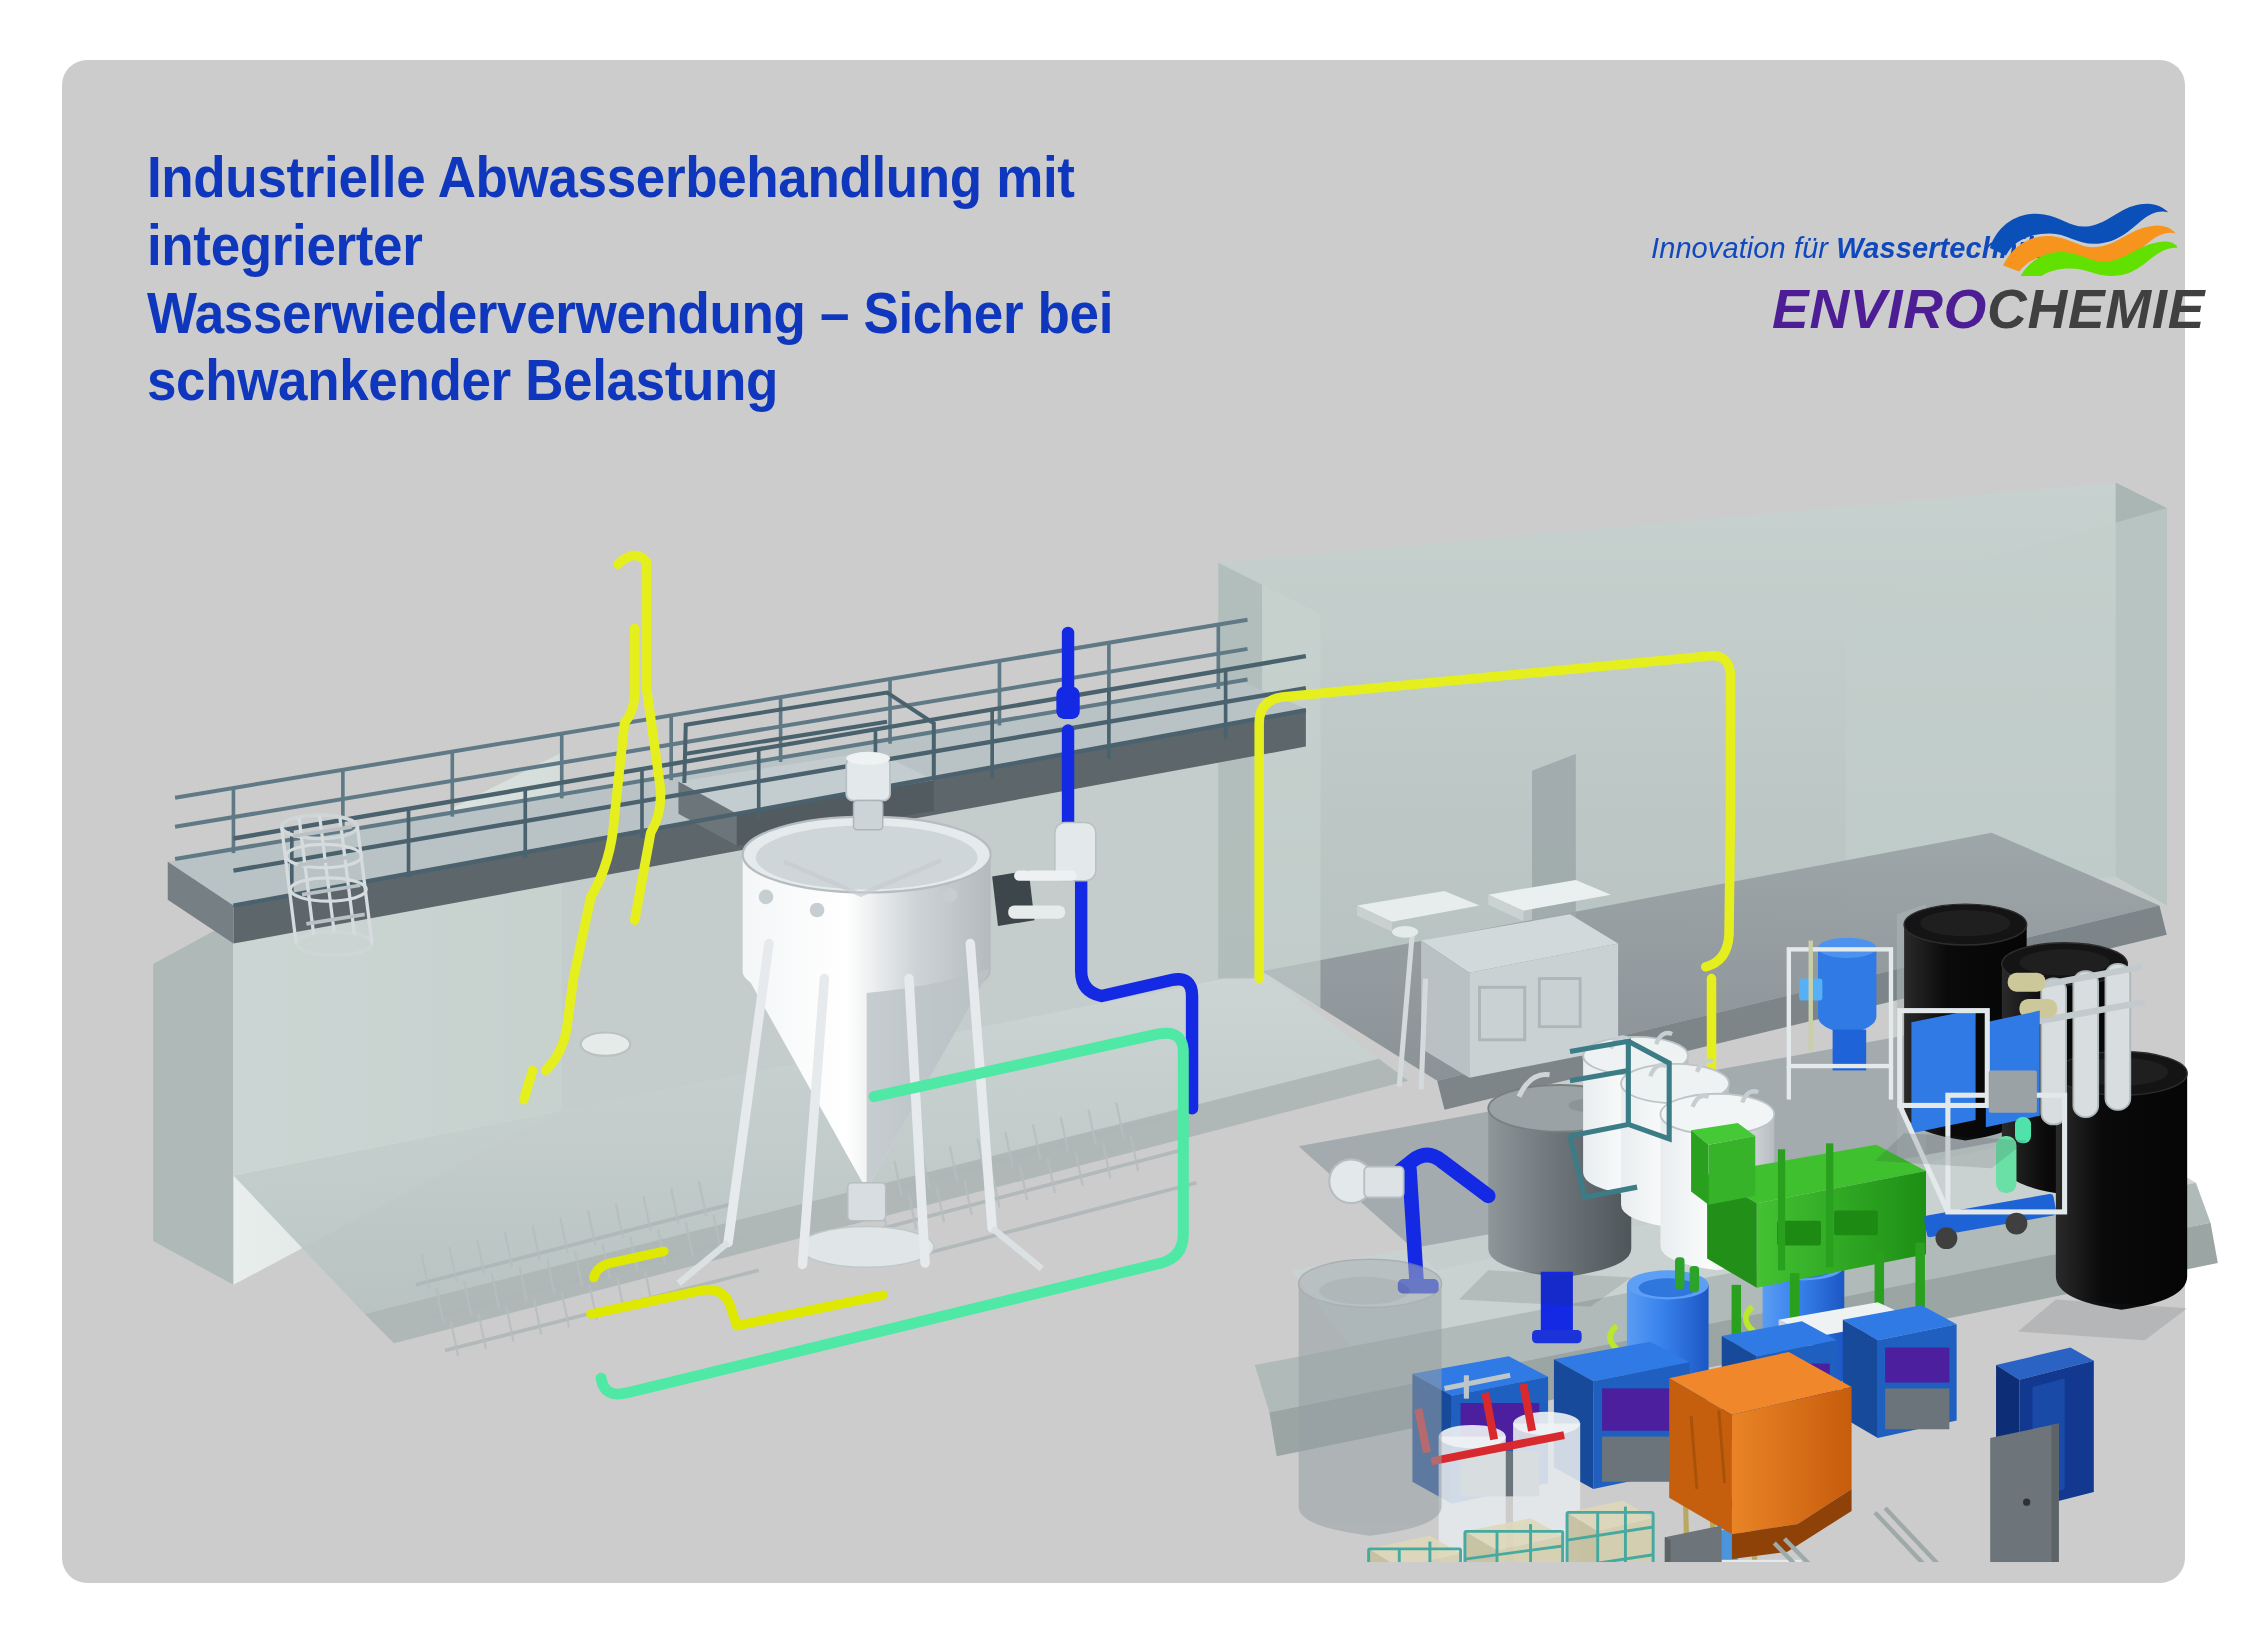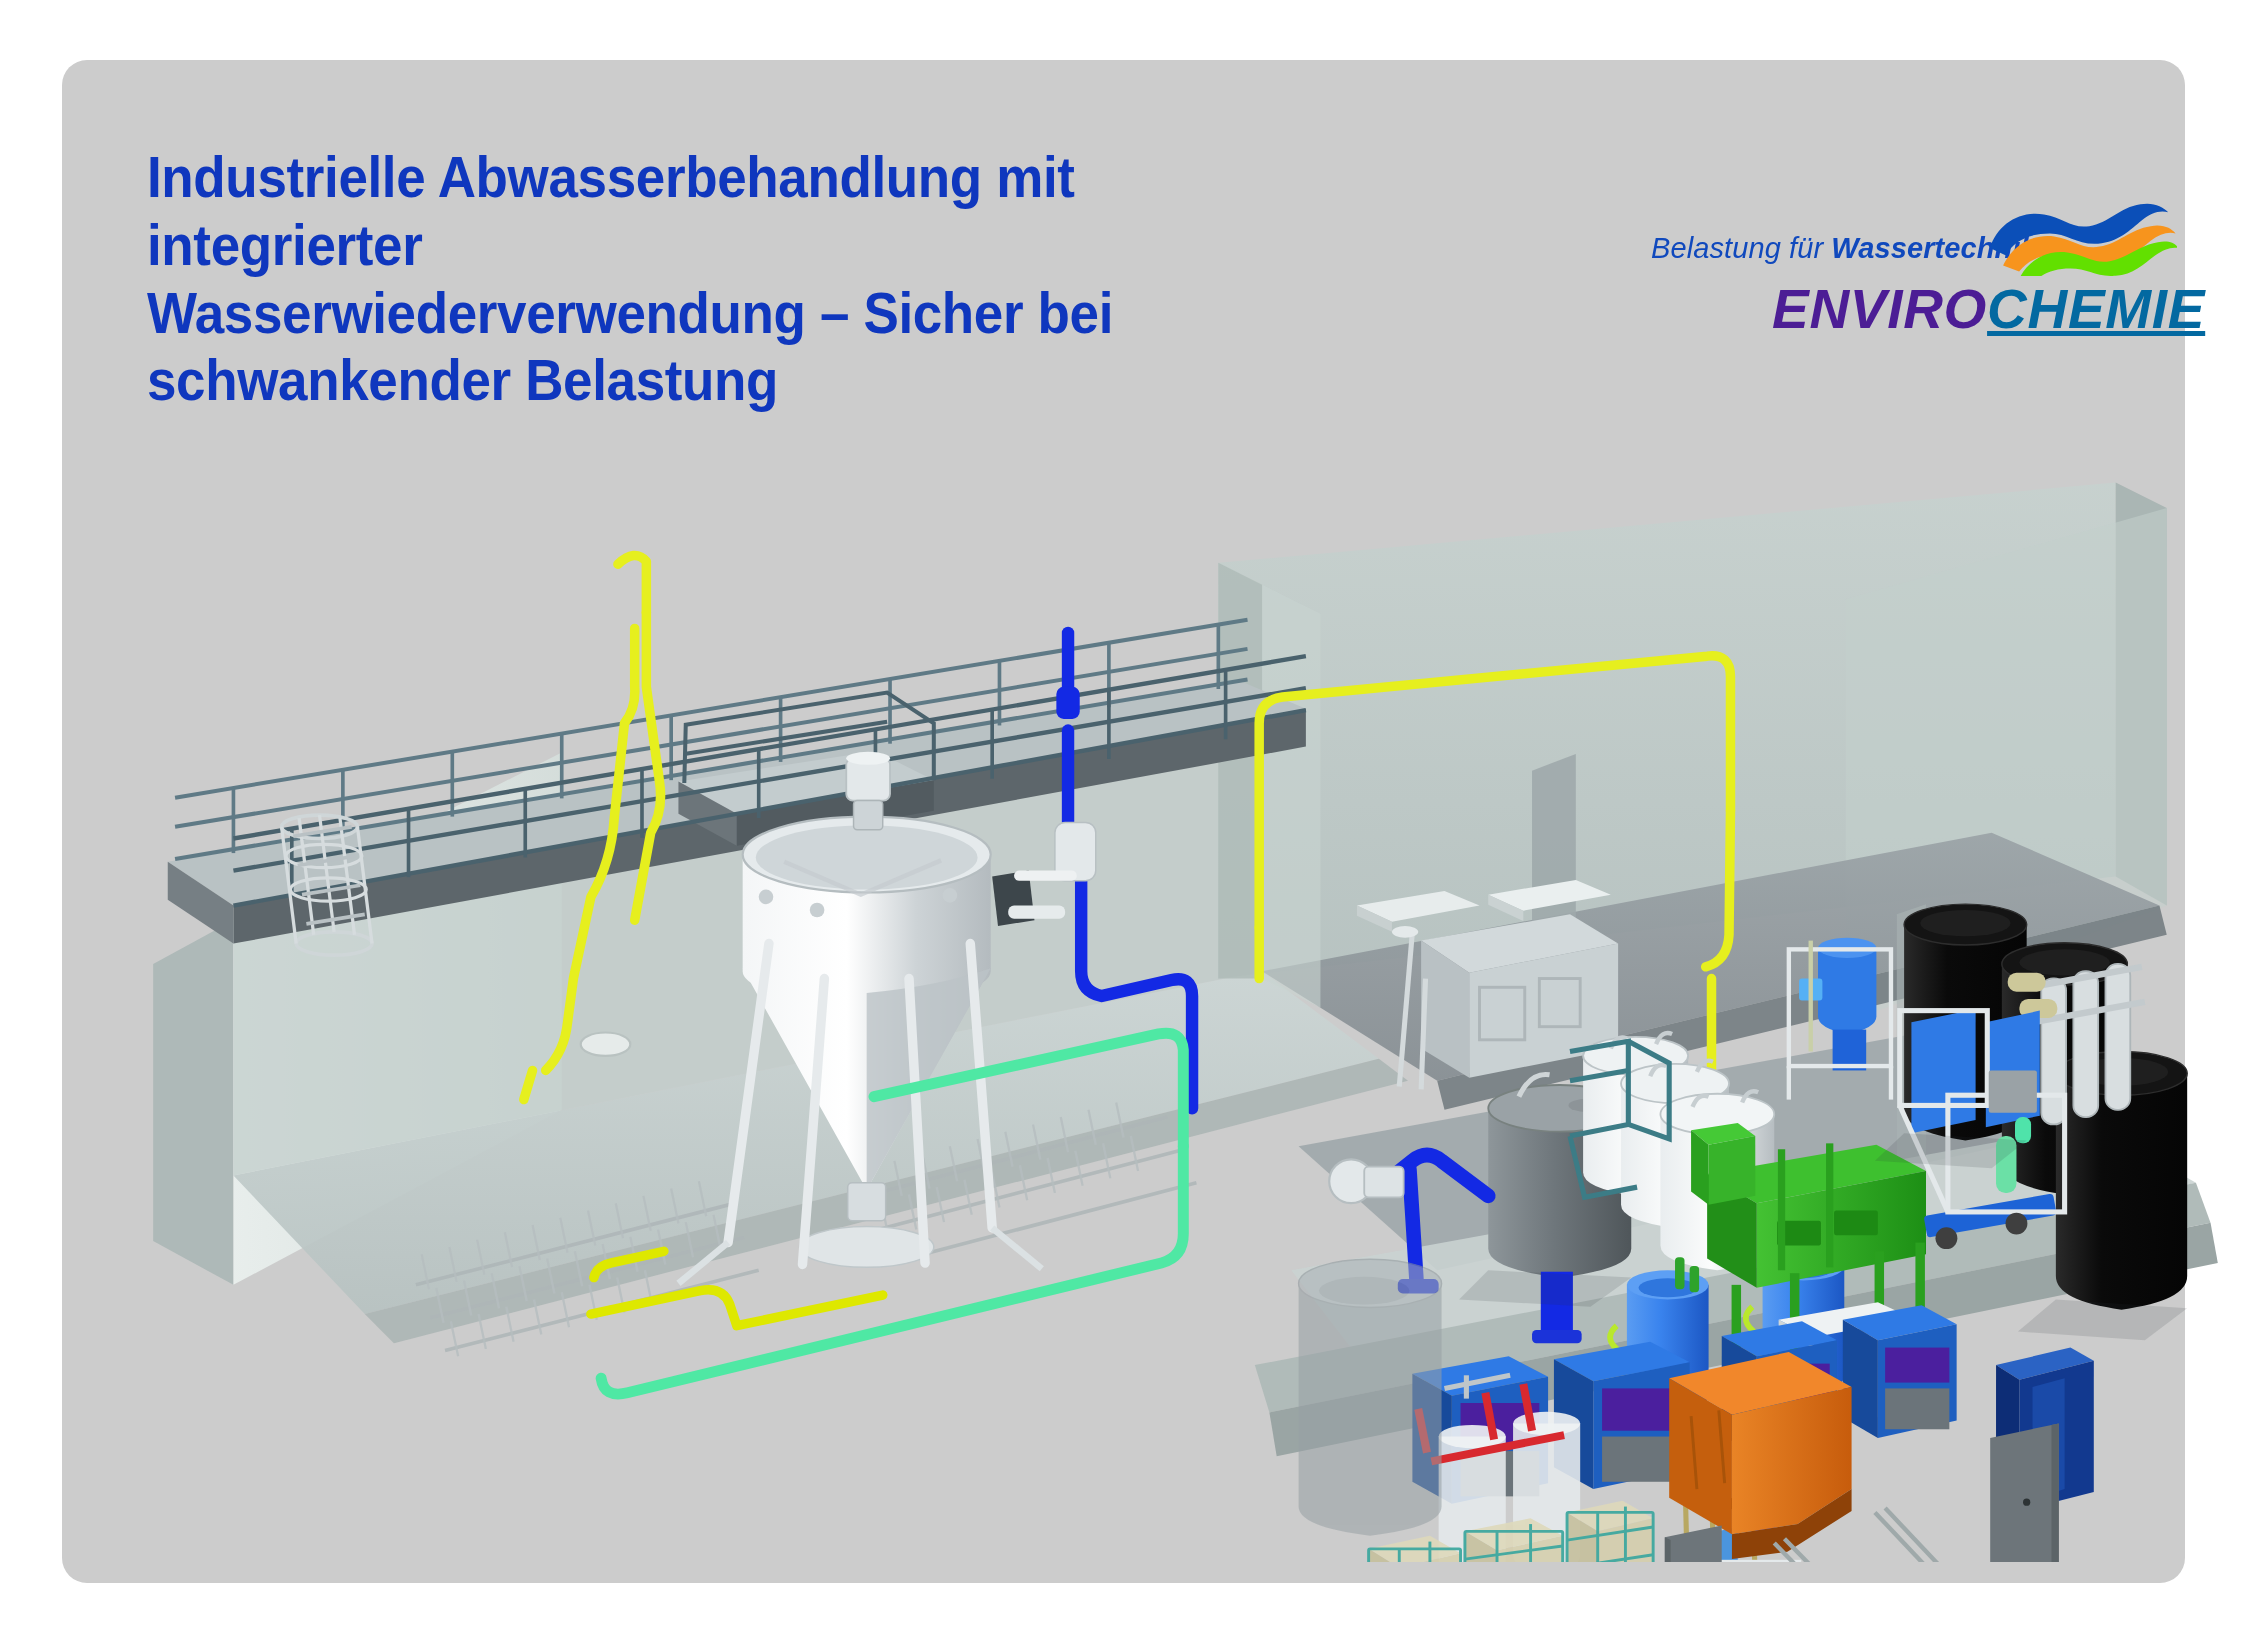--- a/index.html
+++ b/index.html
@@ -32,39 +32,39 @@
     white-space:nowrap;font-family:"Liberation Sans",sans-serif;
   }
   .logo-tag b{font-weight:bold;}
   .logo-wave{position:absolute;left:349px;top:0px;width:190px;height:88px;}
   .logo-word{
     position:absolute;left:134px;top:89px;
     font-size:55px;font-weight:bold;font-style:italic;letter-spacing:0.7px;
     font-family:"Liberation Sans",sans-serif;white-space:nowrap;
   }
   .logo-word .env{color:#4c1d95;}
-  .logo-word .chem{color:#0369a1;text-decoration:underline;}
+  .logo-word .chem{color:#404040;}
 
   
   .scene{position:absolute;left:62px;top:408px;width:2123px;height:1094px;}
   .scene svg{display:block;width:100%;height:100%;}
 </style>
 </head>
 <body>
 
 <div class="page">
   <div class="card">
 
     <div class="headline">Industrielle Abwasserbehandlung mit integrierter
 Wasserwiederverwendung – Sicher bei
 schwankender Belastung</div>
 
     <div class="logo">
 
-      <div class="logo-tag"><span>Belastung für </span><b>Wassertechnik</b></div>
+      <div class="logo-tag"><span>Innovation für </span><b>Wassertechnik</b></div>
 
       <svg class="logo-wave" viewBox="0 0 260 120">
         <path d="M4,82 C14,50 44,30 78,36 C104,40 116,56 140,52 C166,48 182,26 210,22 C228,19 240,25 248,33
                  C236,30 224,34 212,44 C196,57 180,74 152,76 C124,78 110,62 86,62 C58,62 36,72 26,92 Z" fill="#0b4fb8"></path>
         <path d="M22,106 C34,80 60,62 92,66 C118,70 130,84 154,80 C180,76 196,56 224,52 C242,49 252,55 258,62
                  C248,59 236,63 224,72 C208,85 192,100 166,102 C138,104 126,90 102,90 C76,90 56,98 44,114 Z" fill="#f7941d"></path>
         <path d="M44,124 C56,100 80,84 110,88 C134,91 146,104 168,100 C192,96 208,78 234,74 C250,71 258,76 262,82
                  C252,80 242,84 230,92 C214,104 200,118 176,120 C150,122 138,110 114,110 C90,110 72,118 62,132 Z" fill="#62e000"></path>
       </svg>
 

